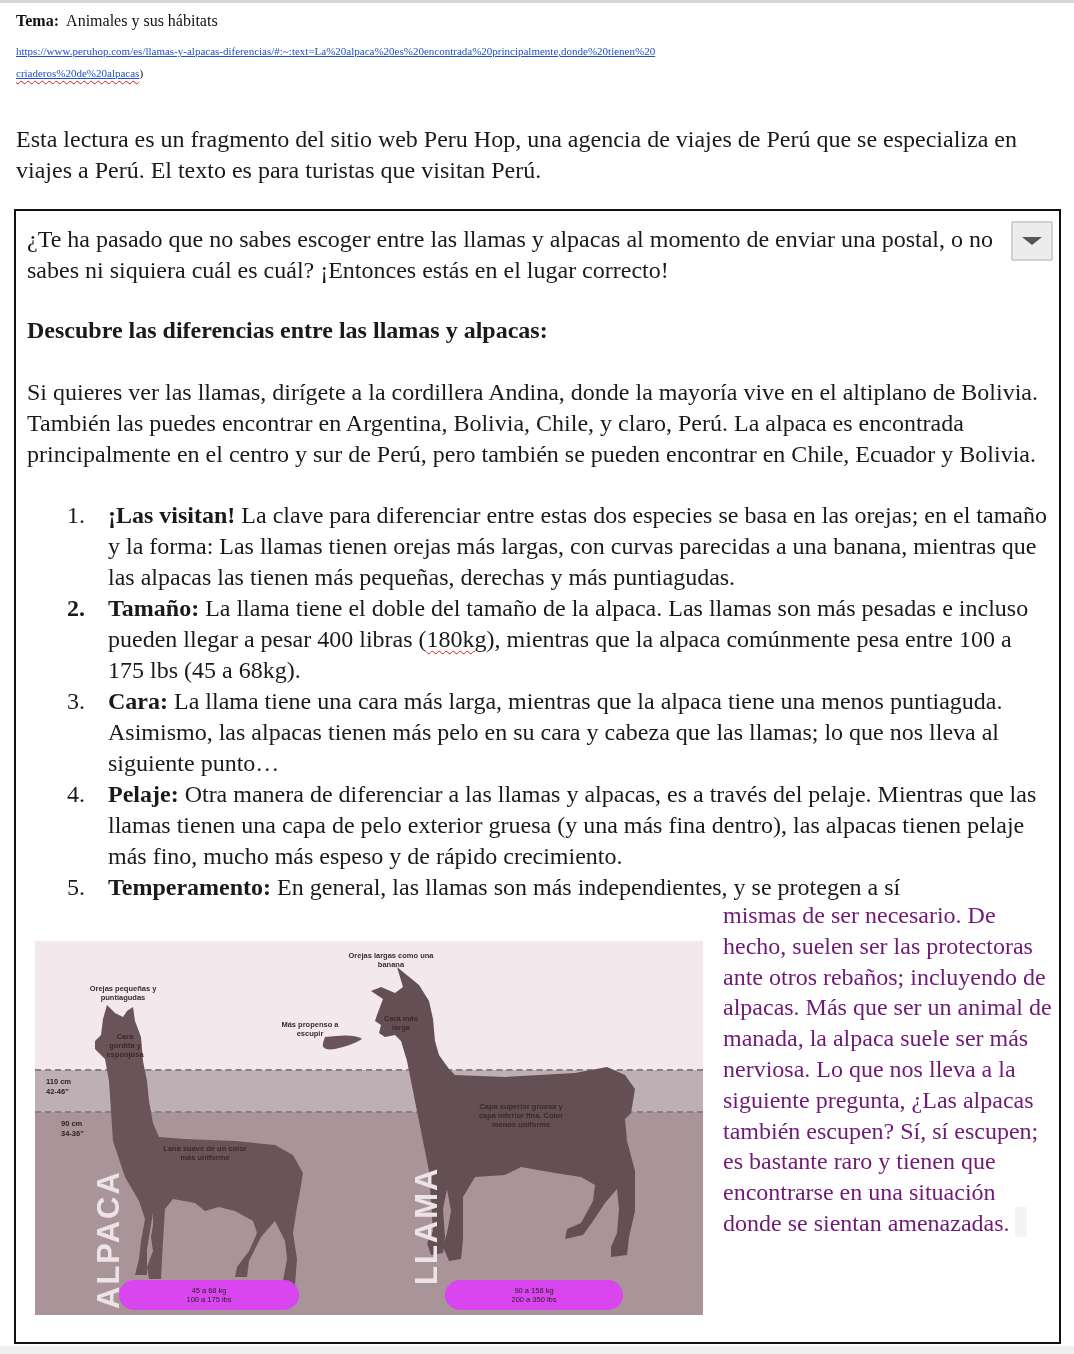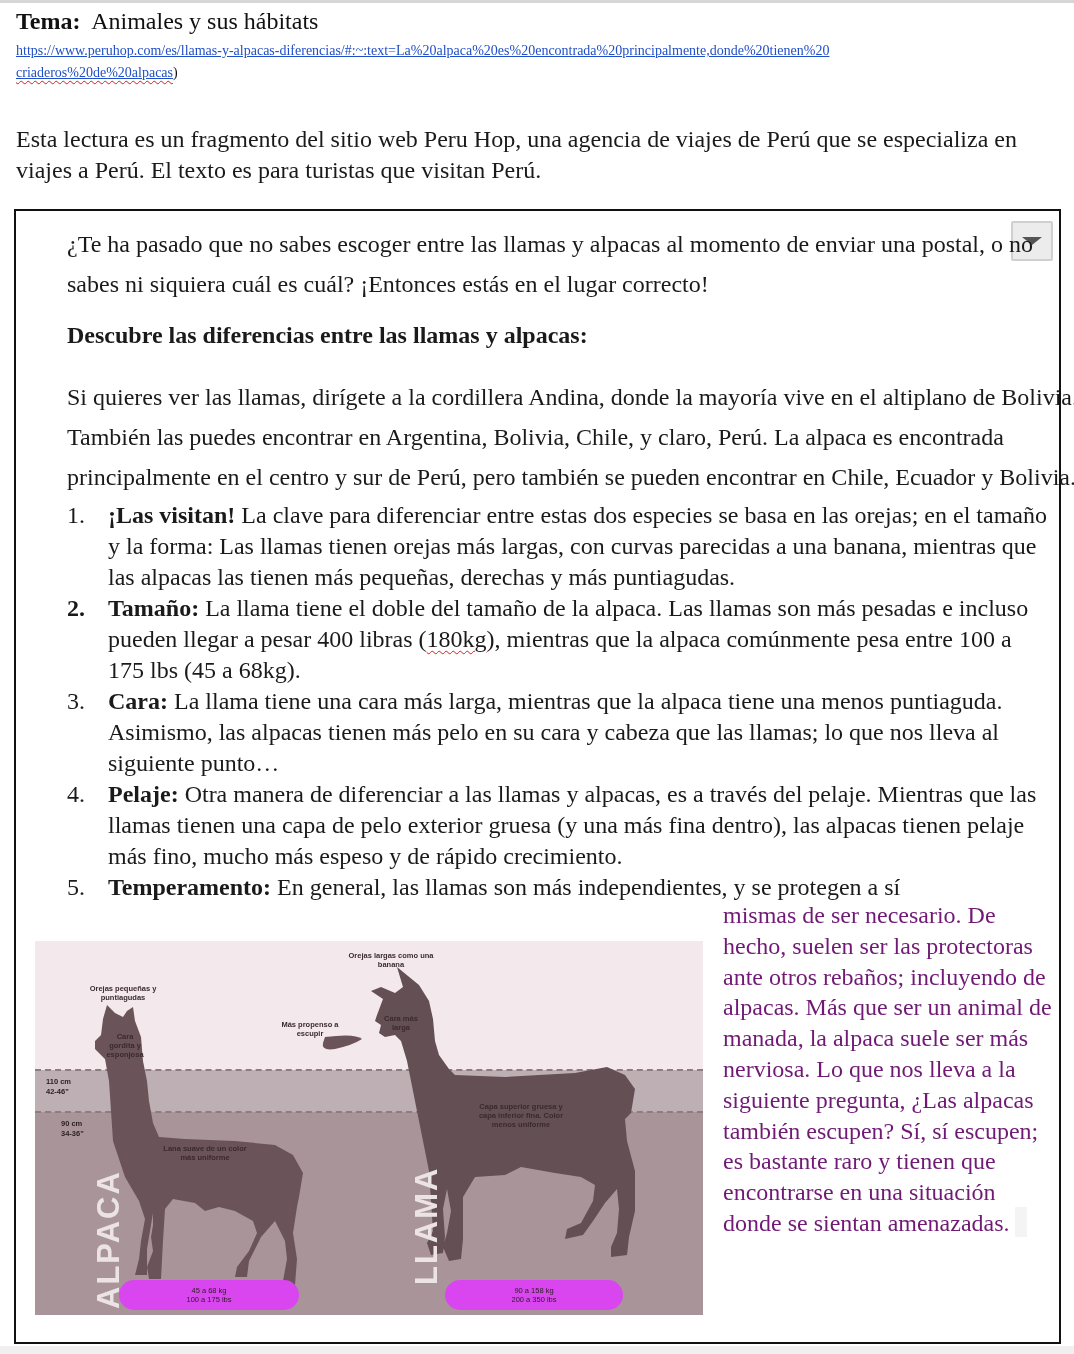--- a/index.html
+++ b/index.html
@@ -4,25 +4,25 @@
 <style>
   html, body { margin: 0; padding: 0; }
   body {
     width: 1074px; height: 1354px; overflow: hidden;
     background: #ffffff;
     font-family: "Liberation Serif", "DejaVu Serif", serif;
     color: #1a1a1a;
     position: relative;
   }
   .topbar { position: absolute; left: 0; top: 0; width: 1074px; height: 3px; background: #d6d6d6; }
-  .tema { position: absolute; left: 16px; top: 6px; font-size: 24px; line-height: 30px; color: #111; }
+  .tema { position: absolute; left: 16px; top: 6px; font-size: 16px; line-height: 30px; color: #111; }
   .tema b { font-weight: bold; }
   .link {
     position: absolute; left: 16px; top: 40px; width: 1045px;
-    font-size: 14px; line-height: 22px; color: #1f4ec8;
+    font-size: 11px; line-height: 22px; color: #1f4ec8;
   }
   .link a { color: #1f4ec8; text-decoration: underline; }
   .link .close { color: #111; text-decoration: none; }
   .intro { position: absolute; left: 16px; top: 112px; width: 1040px; font-size: 24px; line-height: 31px; color: #1a1a1a; margin-top: 12px; }
 
   .box {
     position: absolute; left: 14px; top: 209px; width: 1043px; height: 1131px;
     border: 2px solid #111; background: #fff; box-sizing: content-box;
   }
   .box-bottom-fade {
@@ -30,21 +30,21 @@
   }
   .dropdown {
     position: absolute; left: 1011px; top: 221px; width: 42px; height: 40px;
     background: #ececec; border: 2px solid #d0d0d0; box-sizing: border-box; border-radius: 2px;
     display: flex; align-items: center; justify-content: center; cursor: pointer;
   }
   .dropdown .tri {
     width: 0; height: 0; border-left: 10px solid transparent; border-right: 10px solid transparent;
     border-top: 8px solid #555;
   }
-  .text { position: absolute; left: 27px; font-size: 24px; line-height: 40px; color: #1a1a1a; width: 1020px; margin-left: 40px; }
+  .text { position: absolute; left: 27px; font-size: 24px; line-height: 31px; color: #1a1a1a; width: 1020px; }
   .p1 { top: 224px; width: 970px; }
   .h-diff { top: 315px; font-weight: bold; }
   .p2 { top: 377px; }
   ol.diff { position: absolute; left: 27px; top: 500px; margin: 0; padding: 0; list-style: none; width: 1025px; font-size: 24px; line-height: 31px; }
   ol.diff li { position: relative; padding-left: 81px; }
   ol.diff li .num { position: absolute; left: 40px; top: 0; }
   ol.diff li .num.bold { font-weight: bold; }
   ol.diff li b { font-weight: bold; }
 
   .wrap-text { position: absolute; left: 723px; top: 900px; width: 330px; font-size: 24px; line-height: 30.8px; color: #701a75; }

